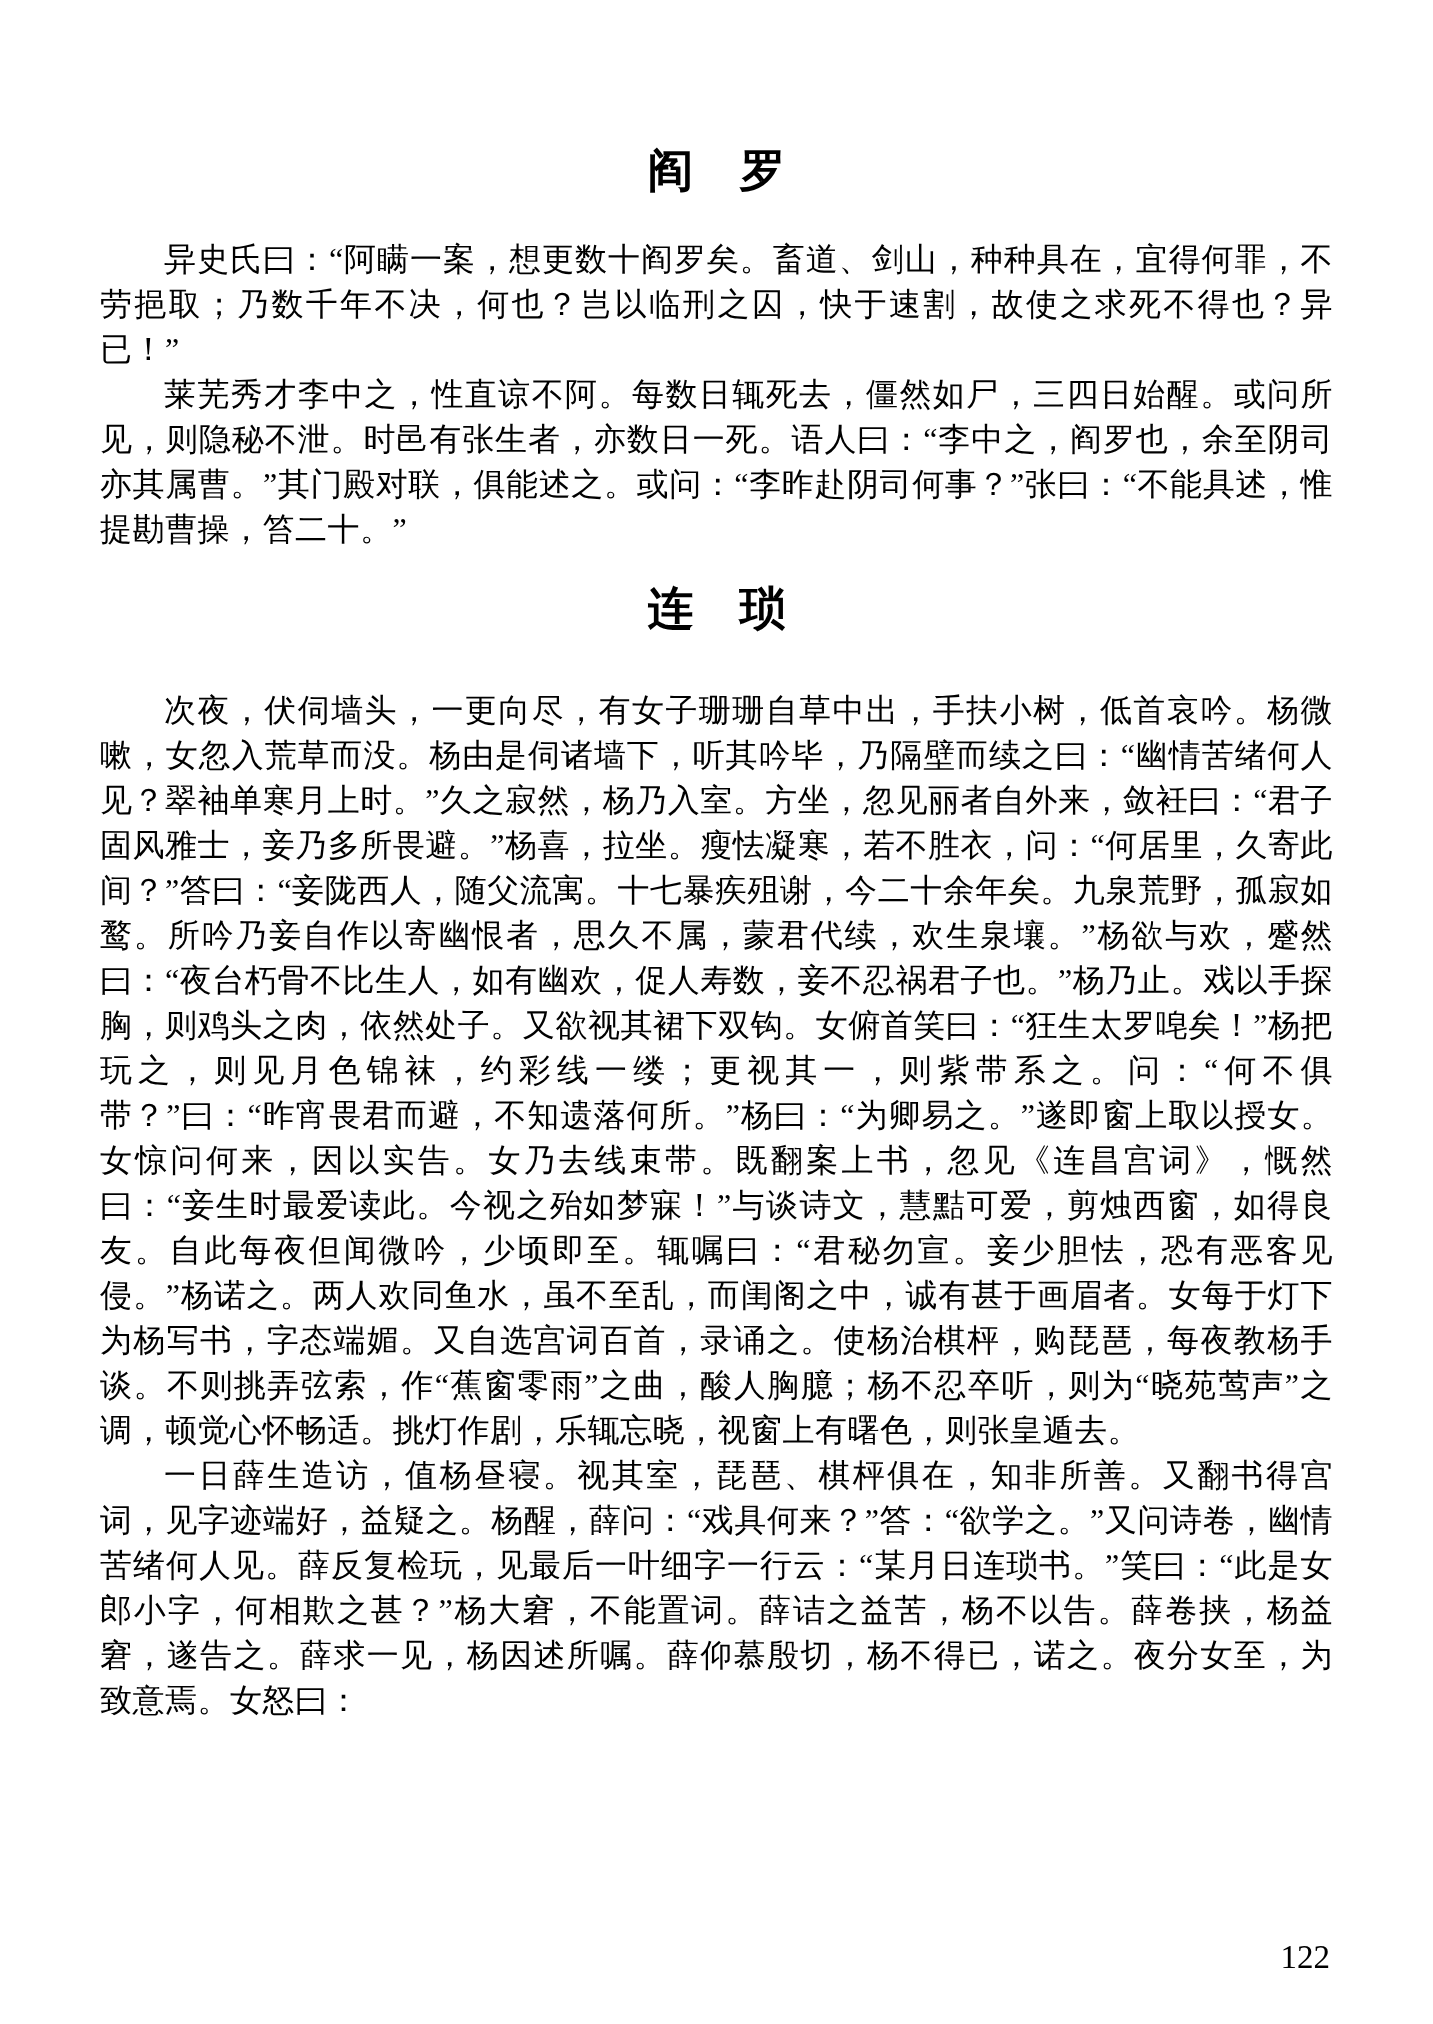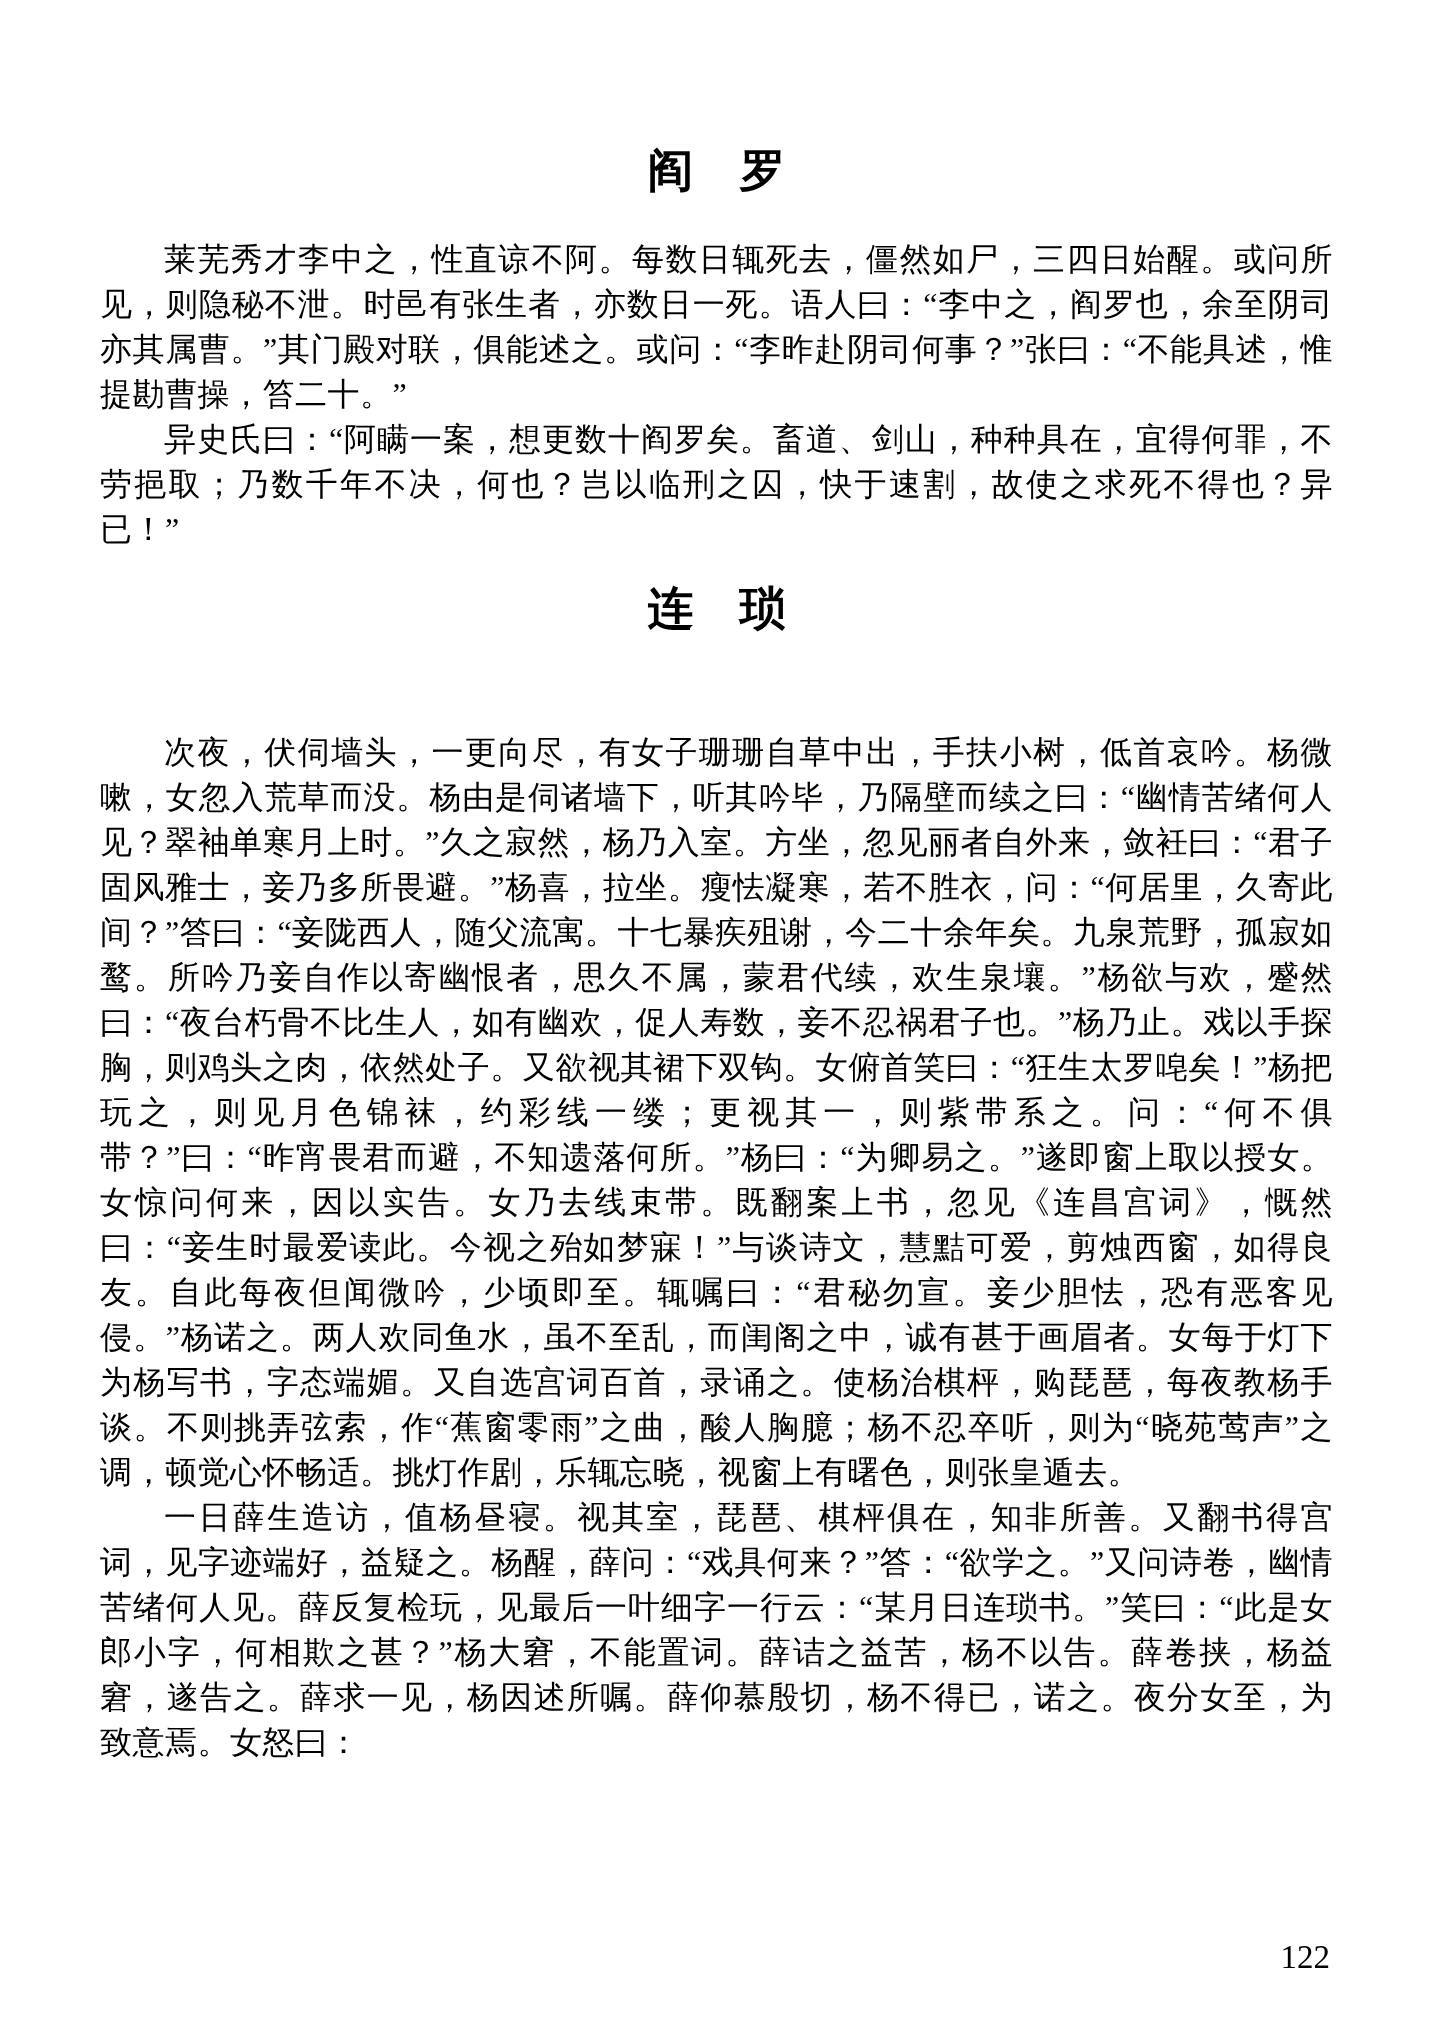--- a/index.html
+++ b/index.html
@@ -28,21 +28,21 @@
     line-height: 1.1;
     text-align: center;
     margin: 0;
   }
   .story-title.first {
     padding-top: 146px;
     margin-bottom: 40px;
   }
   .story-title.second {
     margin-top: 32px;
-    margin-bottom: 96px;
+    margin-bottom: 54px;
   }
   .body-para {
     font-size: 32px;
     line-height: 45px;
     margin: 0;
     text-align: justify;
     text-indent: 2em;
     letter-spacing: 0.5px;
   }
   .page-number {
@@ -53,22 +53,22 @@
     line-height: 1;
   }
 </style>
 </head>
 <body>
 
 <div class="page">
 
   <section>
     <h1 class="story-title first">阎　罗</h1>
+    <p class="body-para">异史氏曰：“阿瞒一案，想更数十阎罗矣。畜道、剑山，种种具在，宜得何罪，不劳挹取；乃数千年不决，何也？岂以临刑之囚，快于速割，故使之求死不得也？异已！”</p>
     <p class="body-para">莱芜秀才李中之，性直谅不阿。每数日辄死去，僵然如尸，三四日始醒。或问所见，则隐秘不泄。时邑有张生者，亦数日一死。语人曰：“李中之，阎罗也，余至阴司亦其属曹。”其门殿对联，俱能述之。或问：“李昨赴阴司何事？”张曰：“不能具述，惟提勘曹操，笞二十。”</p>
-    <p class="body-para">异史氏曰：“阿瞒一案，想更数十阎罗矣。畜道、剑山，种种具在，宜得何罪，不劳挹取；乃数千年不决，何也？岂以临刑之囚，快于速割，故使之求死不得也？异已！”</p>
   </section>
 
   <section>
     <h1 class="story-title second">连　琐</h1>
     <p class="body-para">次夜，伏伺墙头，一更向尽，有女子珊珊自草中出，手扶小树，低首哀吟。杨微嗽，女忽入荒草而没。杨由是伺诸墙下，听其吟毕，乃隔壁而续之曰：“幽情苦绪何人见？翠袖单寒月上时。”久之寂然，杨乃入室。方坐，忽见丽者自外来，敛衽曰：“君子固风雅士，妾乃多所畏避。”杨喜，拉坐。瘦怯凝寒，若不胜衣，问：“何居里，久寄此间？”答曰：“妾陇西人，随父流寓。十七暴疾殂谢，今二十余年矣。九泉荒野，孤寂如鹜。所吟乃妾自作以寄幽恨者，思久不属，蒙君代续，欢生泉壤。”杨欲与欢，蹙然曰：“夜台朽骨不比生人，如有幽欢，促人寿数，妾不忍祸君子也。”杨乃止。戏以手探胸，则鸡头之肉，依然处子。又欲视其裙下双钩。女俯首笑曰：“狂生太罗唣矣！”杨把玩之，则见月色锦袜，约彩线一缕；更视其一，则紫带系之。问：“何不俱带？”曰：“昨宵畏君而避，不知遗落何所。”杨曰：“为卿易之。”遂即窗上取以授女。女惊问何来，因以实告。女乃去线束带。既翻案上书，忽见《连昌宫词》，慨然曰：“妾生时最爱读此。今视之殆如梦寐！”与谈诗文，慧黠可爱，剪烛西窗，如得良友。自此每夜但闻微吟，少顷即至。辄嘱曰：“君秘勿宣。妾少胆怯，恐有恶客见侵。”杨诺之。两人欢同鱼水，虽不至乱，而闺阁之中，诚有甚于画眉者。女每于灯下为杨写书，字态端媚。又自选宫词百首，录诵之。使杨治棋枰，购琵琶，每夜教杨手谈。不则挑弄弦索，作“蕉窗零雨”之曲，酸人胸臆；杨不忍卒听，则为“晓苑莺声”之调，顿觉心怀畅适。挑灯作剧，乐辄忘晓，视窗上有曙色，则张皇遁去。</p>
     <p class="body-para">一日薛生造访，值杨昼寝。视其室，琵琶、棋枰俱在，知非所善。又翻书得宫词，见字迹端好，益疑之。杨醒，薛问：“戏具何来？”答：“欲学之。”又问诗卷，幽情苦绪何人见。薛反复检玩，见最后一叶细字一行云：“某月日连琐书。”笑曰：“此是女郎小字，何相欺之甚？”杨大窘，不能置词。薛诘之益苦，杨不以告。薛卷挟，杨益窘，遂告之。薛求一见，杨因述所嘱。薛仰慕殷切，杨不得已，诺之。夜分女至，为致意焉。女怒曰：</p>
   </section>
 
   <div class="page-number">122</div>
 

